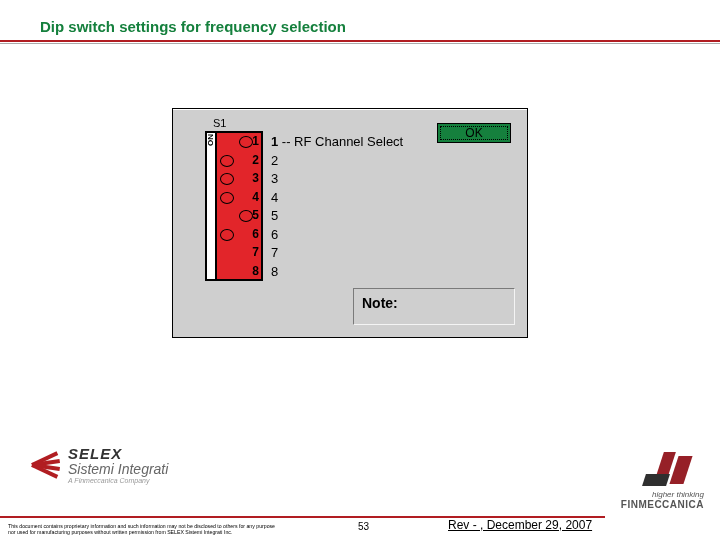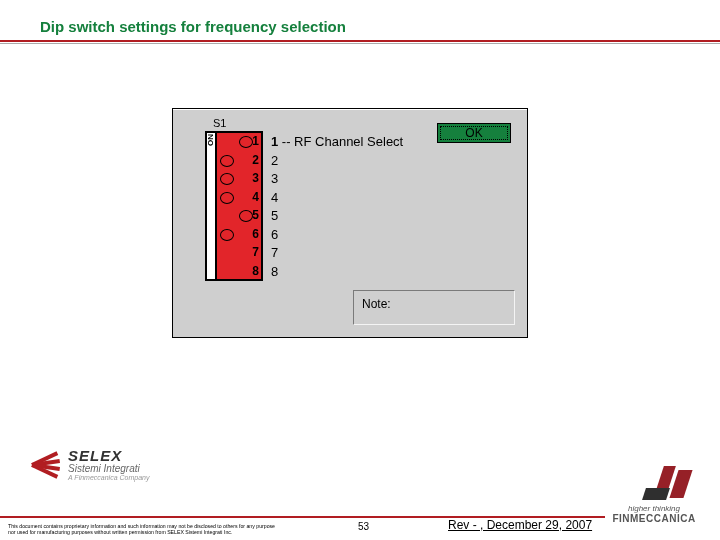--- a/index.html
+++ b/index.html
@@ -161,24 +161,25 @@
   }
   .note-box {
     position: absolute;
     right: 12px;
     bottom: 12px;
     width: 162px;
     border: 1px solid #7a7a7a;
     border-right-color: #f4f4f4;
     border-bottom-color: #f4f4f4;
     padding: 6px 8px;
-    font-size: 12px;
+    font-size: 14px;
     color: #000;
     background: #cfcfcf;
     line-height: 1.25;
+    font-weight: bold;
   }
   .note-box .note-title { margin-bottom: 6px; }
   .note-box .mark-inline {
     display: inline-block;
     width: 13px;
     height: 10px;
     border: 1.3px solid #000;
     border-radius: 6px/5px;
     vertical-align: -2px;
   }
@@ -199,28 +200,28 @@
   }
   .selex-mark span {
     position: absolute;
     left: 0; top: 12px;
     width: 28px; height: 4px;
     background: #b11d22;
     transform-origin: left center;
   }
   .selex-text { line-height: 1.05; }
   .selex-text .big { font-size: 15px; font-weight: bold; letter-spacing: 1px; color:#333;}
-  .selex-text .small { font-size: 10px; color:#666; }
+  .selex-text .small { font-size: 14px; color:#666; }
   .selex-text .tiny { font-size: 7px; color:#999; }
   .finm-logo {
     position: absolute;
     right: 16px;
-    bottom: 16px;
+    bottom: 30px;
     width: 100px;
-    text-align: center;
+    text-align: right;
     font-size: 8px;
     color: #555;
   }
   .finm-bars {
     width: 100px;
     height: 38px;
     position: relative;
     margin-bottom: 2px;
   }
   .finm-bars span {

